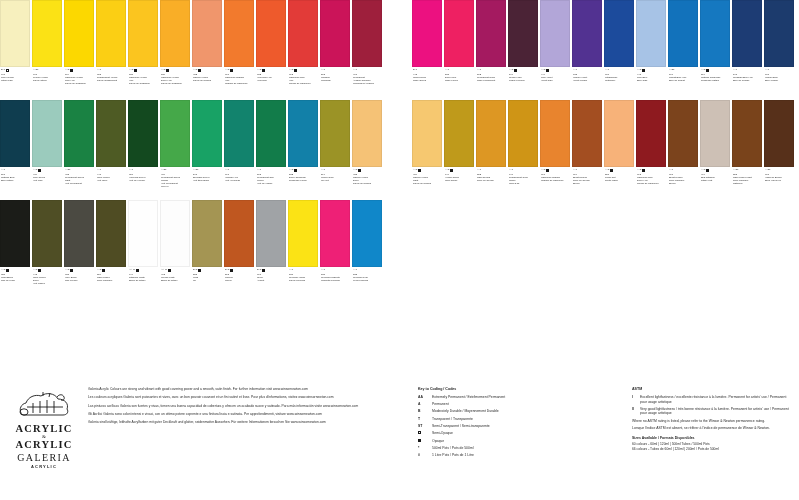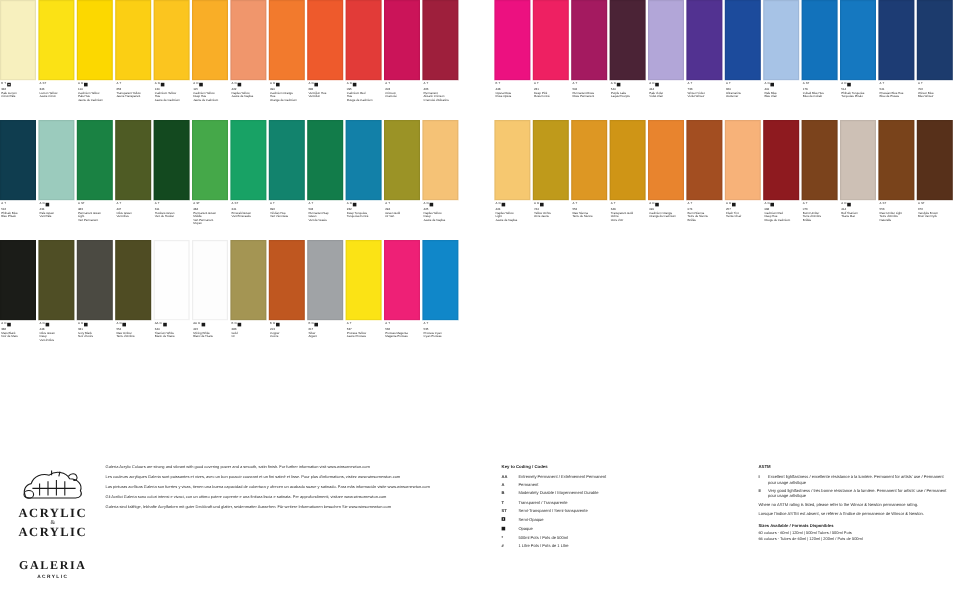--- a/index.html
+++ b/index.html
@@ -43,21 +43,21 @@
   .nm{
     font-size:2.5px;line-height:3.1px;color:#2f2f2f;
     white-space:pre-line;letter-spacing:-0.05px;
   }
 
   .footer{position:absolute;left:0;top:375px;width:799px;height:125px;}
   .logo{position:absolute;left:8px;top:12px;width:72px;text-align:center;color:#1a1a1a;}
   .logo .emblem{width:62px;height:34px;margin:0 auto 2px auto;}
   .logo .wn{font-family:"Liberation Serif", serif;font-size:10.5px;letter-spacing:1.2px;line-height:11px;font-weight:700;}
   .logo .amp{font-family:"Liberation Serif", serif;font-size:5px;line-height:5px;}
-  .logo .gal{font-family:"Liberation Serif", serif;font-size:10px;letter-spacing:1.4px;line-height:12px;font-weight:700;margin-top:16px;}
+  .logo .gal{font-family:"Liberation Serif", serif;font-size:10px;letter-spacing:1.4px;line-height:12px;font-weight:400;margin-top:2px;}
   .logo .acr{font-size:4px;letter-spacing:1.2px;font-weight:700;line-height:6px;}
 
   .desc{position:absolute;left:88px;top:12px;width:300px;}
   .desc p{margin:0 0 4px 0;font-size:3.3px;line-height:4.3px;color:#2a2a2a;}
 
   .key{position:absolute;left:418px;top:12px;width:190px;}
   .key h4{margin:0 0 3px 0;font-size:3.6px;line-height:5px;font-weight:700;color:#1d1d1d;}
   .key .krow{display:flex;align-items:flex-start;margin-bottom:2.6px;}
   .key .ksym{width:14px;flex:0 0 14px;font-size:3.4px;line-height:4.6px;font-weight:700;color:#1d1d1d;}
   .key .ktxt{font-size:3.4px;line-height:4.6px;color:#2a2a2a;}

